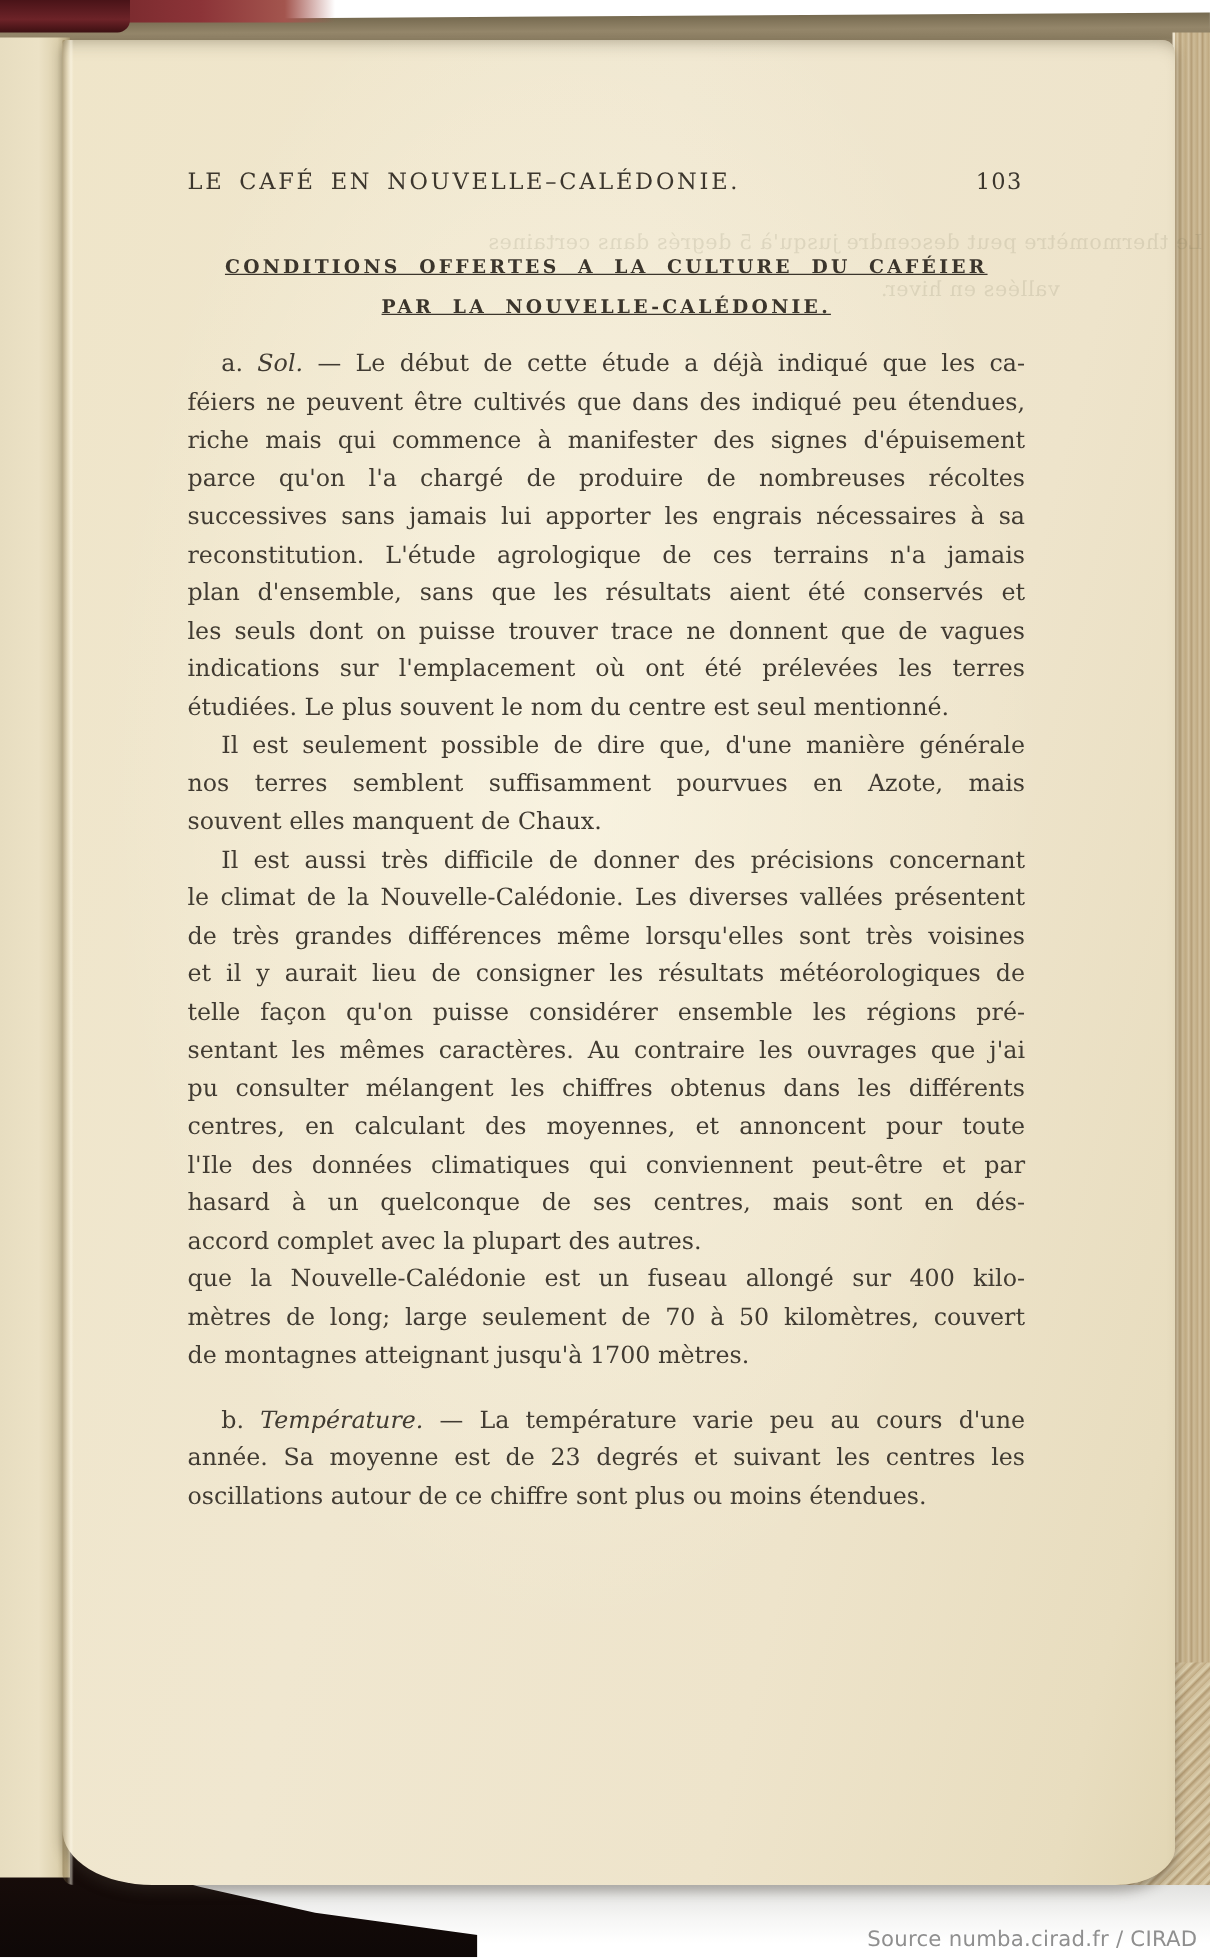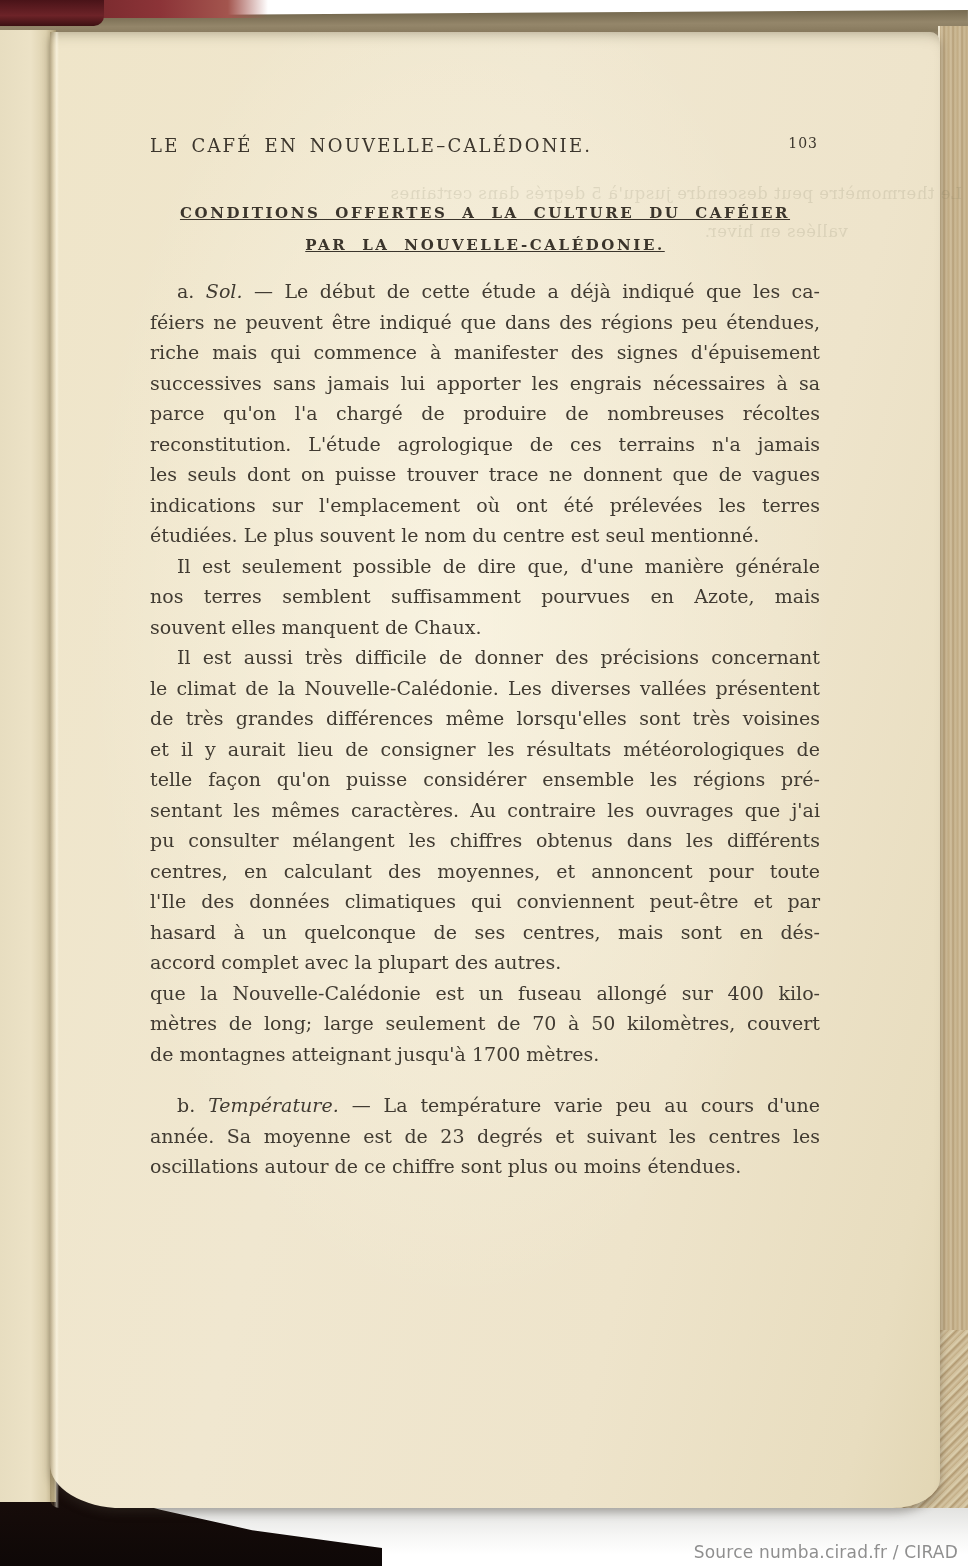--- a/index.html
+++ b/index.html
@@ -70,21 +70,21 @@
   }
 
   
   .running-head {
     position: absolute; top: 103px; left: 100px; width: 670px;
     text-align: left; font-size: 18px; letter-spacing: 2.2px;
     word-spacing: 4px; color: #3c362d;
   }
   .page-number {
     position: absolute; top: 103px; left: 700px; width: 68px;
-    text-align: right; font-size: 14px; letter-spacing: 1px; color: #3c362d;
+    text-align: right; font-size: 18px; letter-spacing: 1px; color: #3c362d;
   }
   .sec-head {
     position: absolute; left: 100px; width: 670px;
     text-align: center; font-size: 15px; font-weight: 700;
     letter-spacing: 2.6px; word-spacing: 7px; color: #3b352c; text-decoration: underline;
   }
   .sec-head.l1 { top: 172px; }
   .sec-head.l2 { top: 204px; }
 
   .bodytext {
@@ -140,25 +140,26 @@
     <div class="running-head">LE CAFÉ EN NOUVELLE–CALÉDONIE.</div>
     <div class="page-number">103</div>
 
     <div class="sec-head l1">CONDITIONS OFFERTES A LA CULTURE DU CAFÉIER</div>
     <div class="sec-head l2">PAR LA NOUVELLE-CALÉDONIE.</div>
 
     <div class="bodytext">
 
       <div class="para">
         <div class="line ind"><span>a.</span> <span class="lead-term">Sol.</span> <span>— Le début de cette étude a déjà indiqué que les ca-</span></div>
-        <div class="line">féiers ne peuvent être indiqué que dans des régions peu étendues,</div>
+        <div class="line">féiers ne peuvent être cultivés que dans des indiqué peu étendues,</div>
         <div class="line">riche mais qui commence à manifester des signes d'épuisement</div>
+        <div class="line">parce qu'on l'a chargé de produire de nombreuses récoltes</div>
         <div class="line">successives sans jamais lui apporter les engrais nécessaires à sa</div>
-        <div class="line">parce qu'on l'a chargé de produire de nombreuses récoltes</div>
         <div class="line">reconstitution. L'étude agrologique de ces terrains n'a jamais</div>
+        <div class="line">plan d'ensemble, sans que les résultats aient été conservés et</div>
         <div class="line">les seuls dont on puisse trouver trace ne donnent que de vagues</div>
         <div class="line">indications sur l'emplacement où ont été prélevées les terres</div>
         <div class="line last">étudiées. Le plus souvent le nom du centre est seul mentionné.</div>
       </div>
 
       <div class="para">
         <div class="line ind">Il est seulement possible de dire que, d'une manière générale</div>
         <div class="line">nos terres semblent suffisamment pourvues en Azote, mais</div>
         <div class="line last">souvent elles manquent de Chaux.</div>
       </div>

